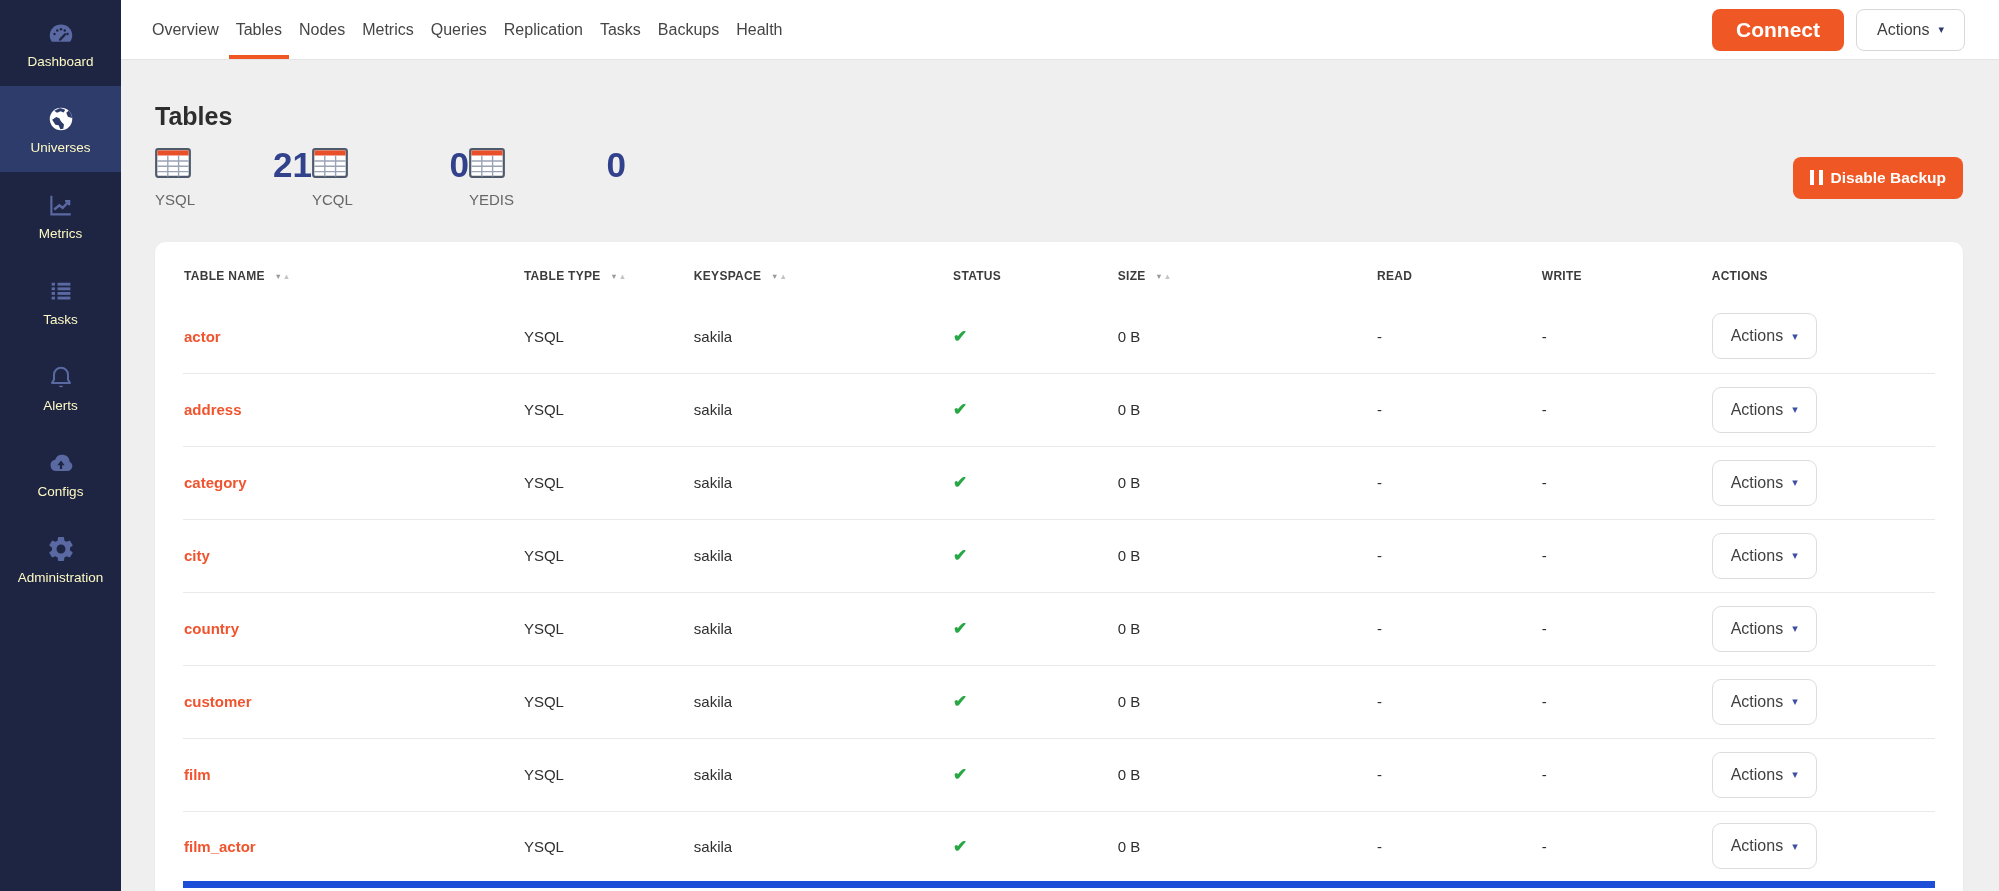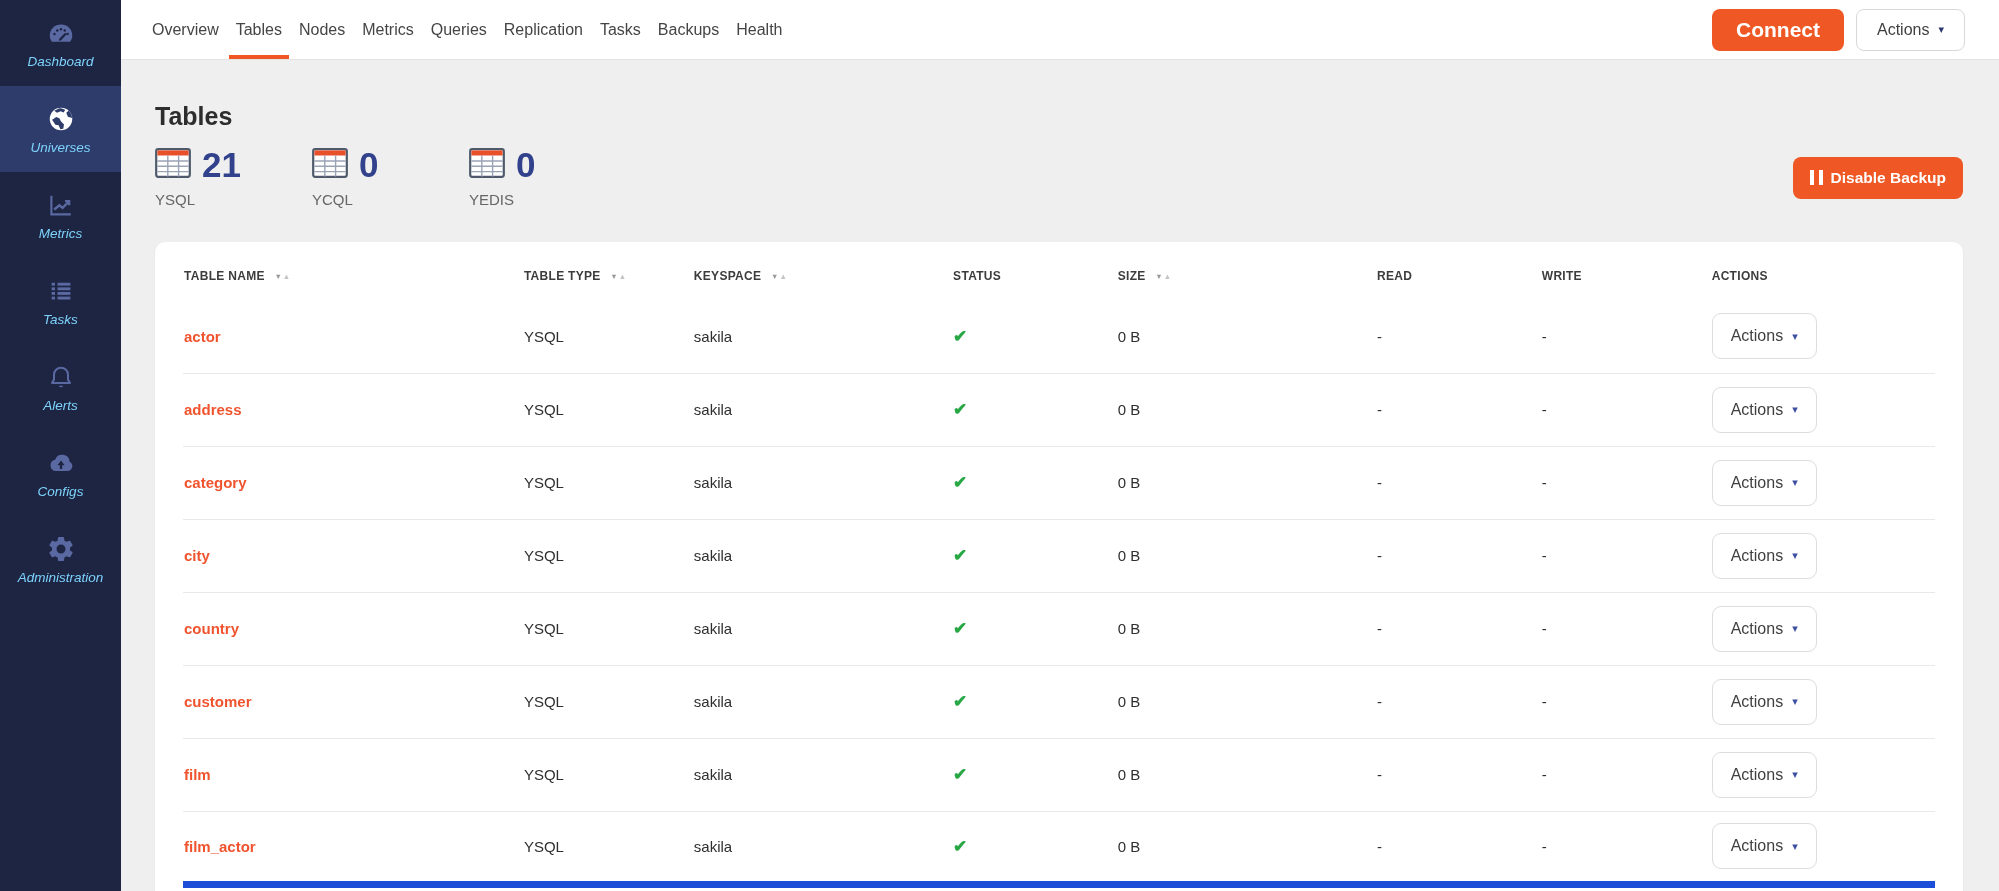--- a/index.html
+++ b/index.html
@@ -14,21 +14,21 @@
   .sidebar {
     position:fixed; left:0; top:0; width:121px; height:891px;
     background:#1D2543; z-index:10;
   }
   .side-item {
     height:86px; display:flex; flex-direction:column;
     align-items:center; justify-content:center; cursor:pointer;
   }
   .side-item.active { background:#2E3C6B; }
   .side-item .icon { height:32px; display:flex; align-items:center; justify-content:center; }
-  .side-item .label { color:#7dd3fc; font-size:13.5px; margin-top:5px; white-space:nowrap;font-style:italic; }
+  .side-item .label { color:#fef9c3; font-size:13.5px; margin-top:5px; white-space:nowrap; }
 
   
   .topbar {
     margin-left:121px; height:60px; background:#ffffff;
     border-bottom:1px solid #e4e4e4;
     display:flex; align-items:center; padding:0 34px 0 31px;
   }
   .tabs { display:flex; gap:17px; height:100%; }
   .tab {
     display:flex; align-items:center; font-size:16px; color:#454545;
@@ -51,21 +51,21 @@
   }
   .caret-navy { color:#2D3A72; font-size:11px; line-height:1; }
 
   
   .content { margin-left:121px; height:831px; padding:42px 36px 0 34px; overflow:hidden; }
   .page-title { margin:0 0 16px 0; font-size:25px; font-weight:700; color:#2d2d2d; }
 
   .stats-row { display:flex; align-items:center; }
   .stats { display:flex; }
   .stat { width:157px; }
-  .stat-top { display:flex; align-items:center; gap:11px; }
+  .stat-top { display:flex; align-items:center; gap:11px;justify-content:space-between; }
   .stat-value { font-size:35px; font-weight:700; color:#32418C; line-height:1; }
   .stat-label { font-size:15px; color:#666666; margin-top:9px; }
 
   .btn-disable {
     margin-left:auto; background:#EF5824; color:#fff; height:42px; padding:0 17px;
     border:none; border-radius:8px; display:flex; align-items:center; gap:8px;
     font-size:15.5px; font-weight:700; font-family:inherit; cursor:pointer;
   }
   .pause-icon {
     display:inline-block; width:13px; height:15px;

